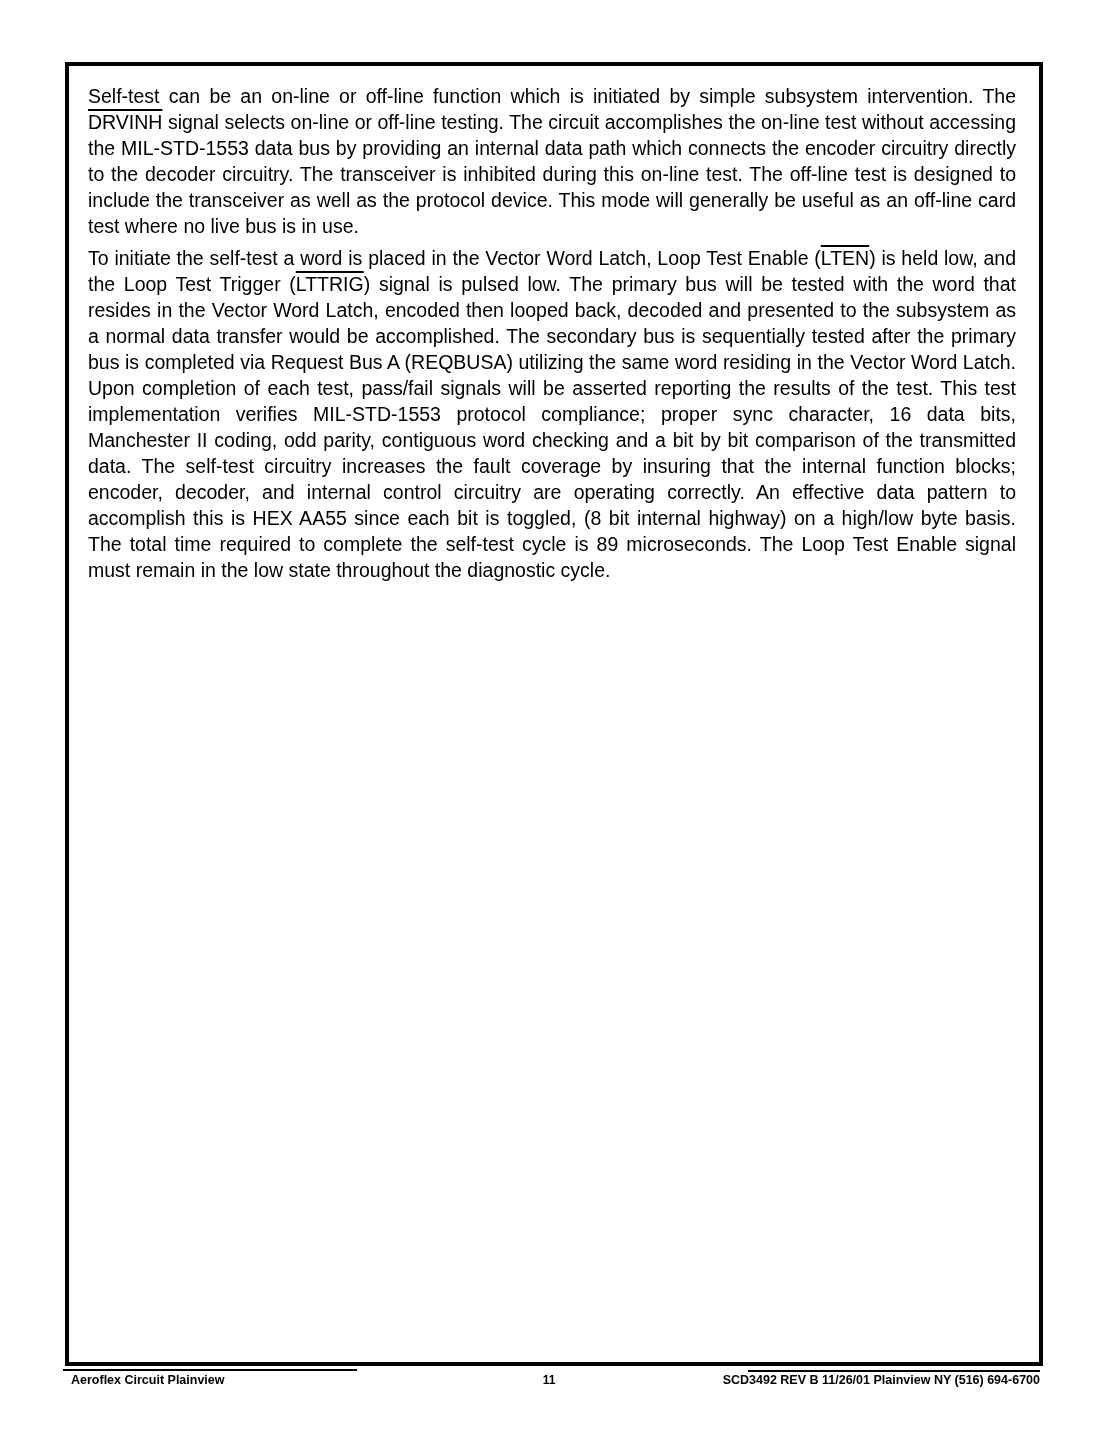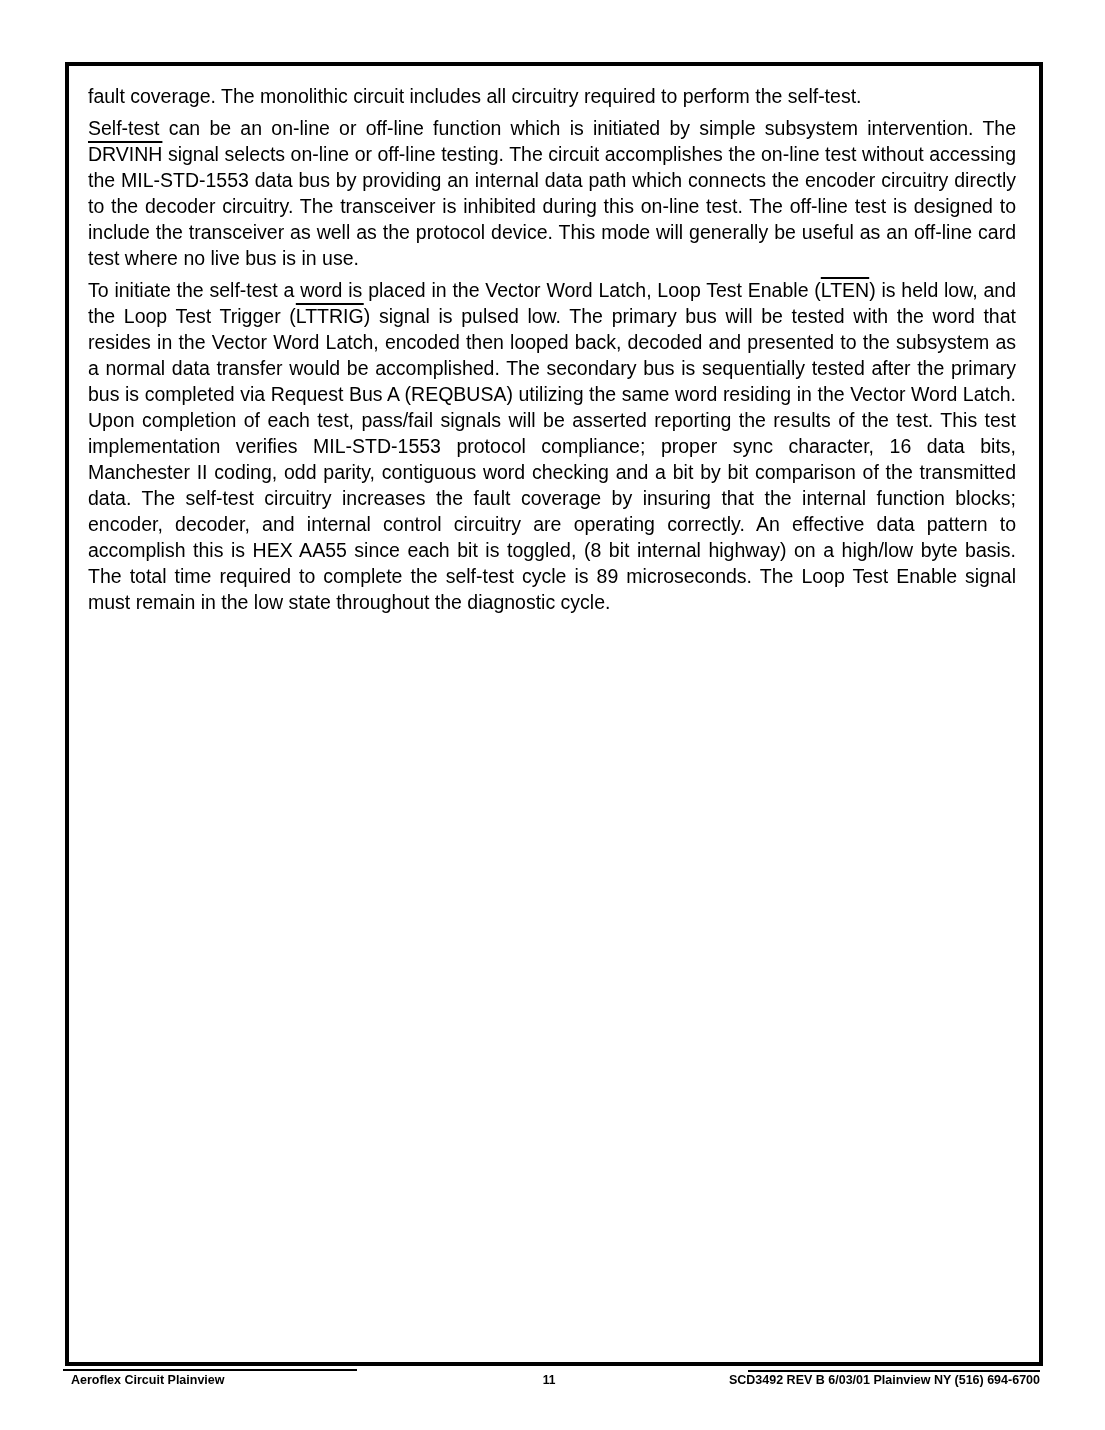--- a/index.html
+++ b/index.html
@@ -76,26 +76,25 @@
   .footer-right {
     right: 65px;
     text-align: right;
   }
 </style>
 </head>
 <body>
 
 <div class="page-box">
   <div class="doc-body">
-      <p>fault coverage.  The monolithic circuit includes all circuitry required to perform the self-test.</p>
       <p>Self-test can be an on-line or off-line function which is initiated by simple subsystem intervention.  The <span class="ov">DRVINH</span> signal selects on-line or off-line testing.  The circuit accomplishes the on-line test without accessing the MIL-STD-1553 data bus by providing an internal data path which connects the encoder circuitry directly to the decoder circuitry.  The transceiver is inhibited during this on-line test.  The off-line test is designed to include the transceiver as well as the protocol device.  This mode will generally be useful as an off-line card test where no live bus is in use.</p>
       <p>To initiate the self-test a word is placed in the Vector Word Latch, Loop Test Enable (<span class="ov">LTEN</span>) is held low, and the Loop Test Trigger (<span class="ov">LTTRIG</span>) signal is pulsed low.  The primary bus will be tested with the word that resides in the Vector Word Latch, encoded then looped back, decoded and presented to the subsystem as a normal data transfer would be accomplished.  The secondary bus is sequentially tested after the primary bus is completed via Request Bus A (REQBUSA) utilizing the same word residing in the Vector Word Latch.  Upon completion of each test, pass/fail signals will be asserted reporting the results of the test.  This test implementation verifies MIL-STD-1553 protocol compliance; proper sync character, 16 data bits, Manchester II coding, odd parity, contiguous word checking and a bit by bit comparison of the transmitted data.  The self-test circuitry increases the fault coverage by insuring that the internal function blocks; encoder, decoder, and internal control circuitry are operating correctly.  An effective data pattern to accomplish this is HEX AA55 since each bit is toggled, (8 bit internal highway) on a high/low byte basis.  The total time required to complete the self-test cycle is 89 microseconds.  The Loop Test Enable signal must remain in the low state throughout the diagnostic cycle.</p>
     </div>
 </div>
 
 <div class="footer-rule footer-rule-left"></div>
 <div class="footer-rule footer-rule-right"></div>
 
 <div class="footer-text footer-left">Aeroflex Circuit Plainview</div>
 
 <div class="footer-text footer-center">11</div>
 
-<div class="footer-text footer-right">SCD3492 REV B  6/03/01  Plainview NY (516) 694-6700</div>
+<div class="footer-text footer-right">SCD3492 REV B  11/26/01  Plainview NY (516) 694-6700</div>
 
 </body></html>

